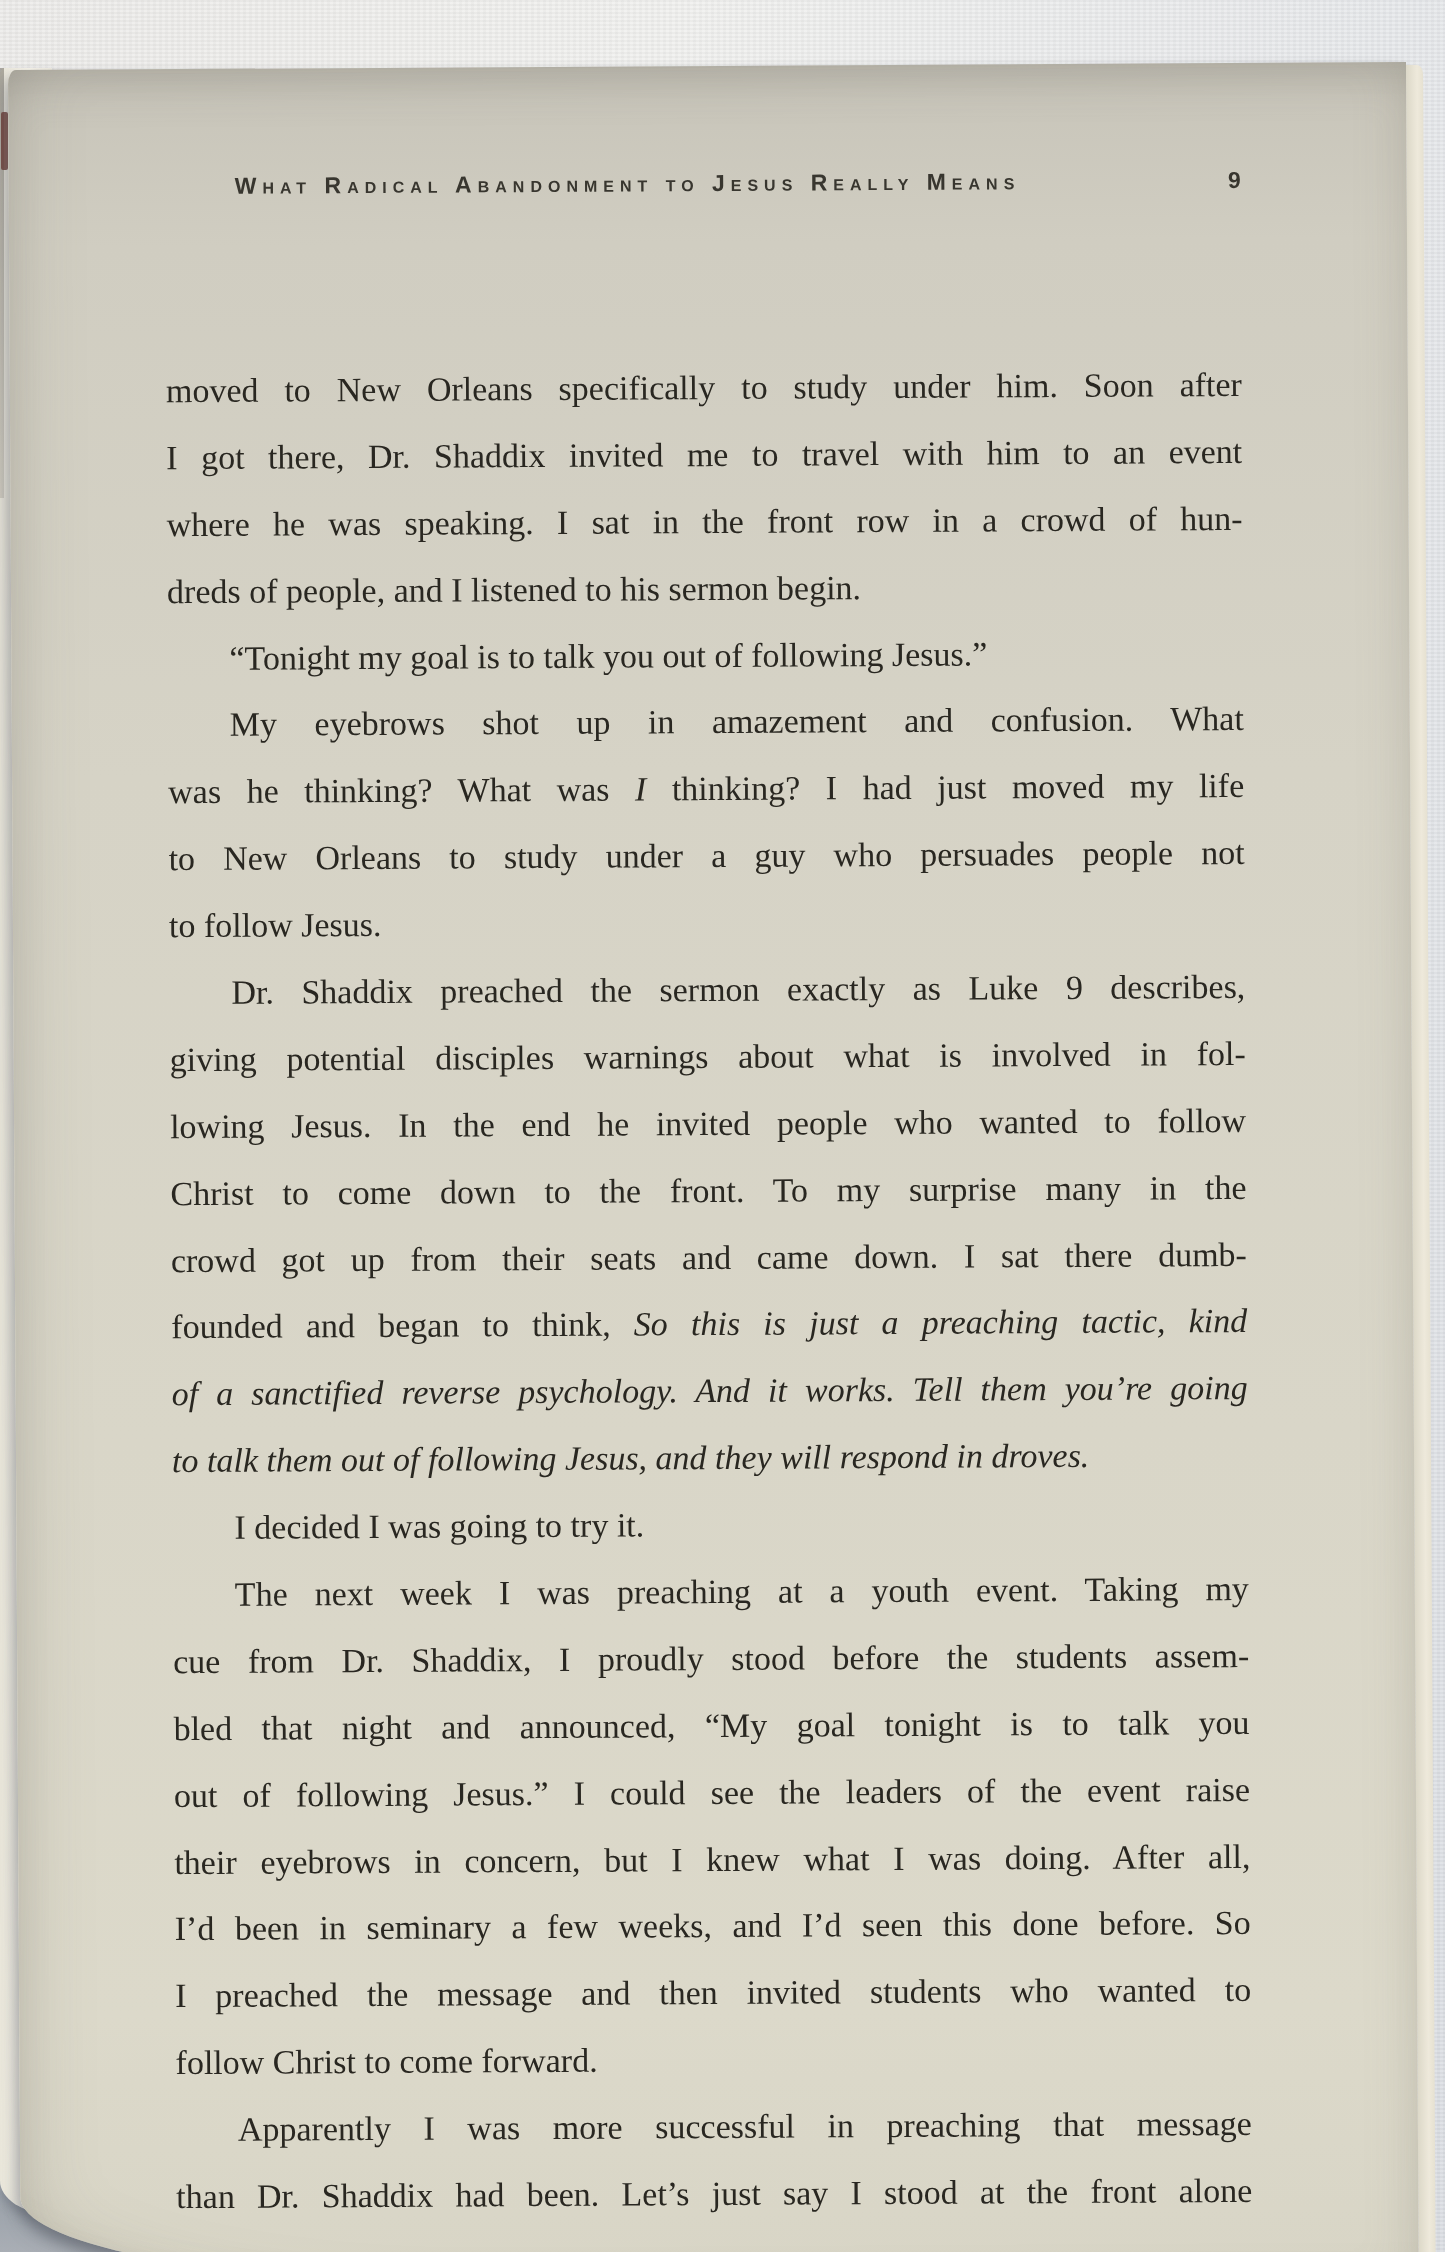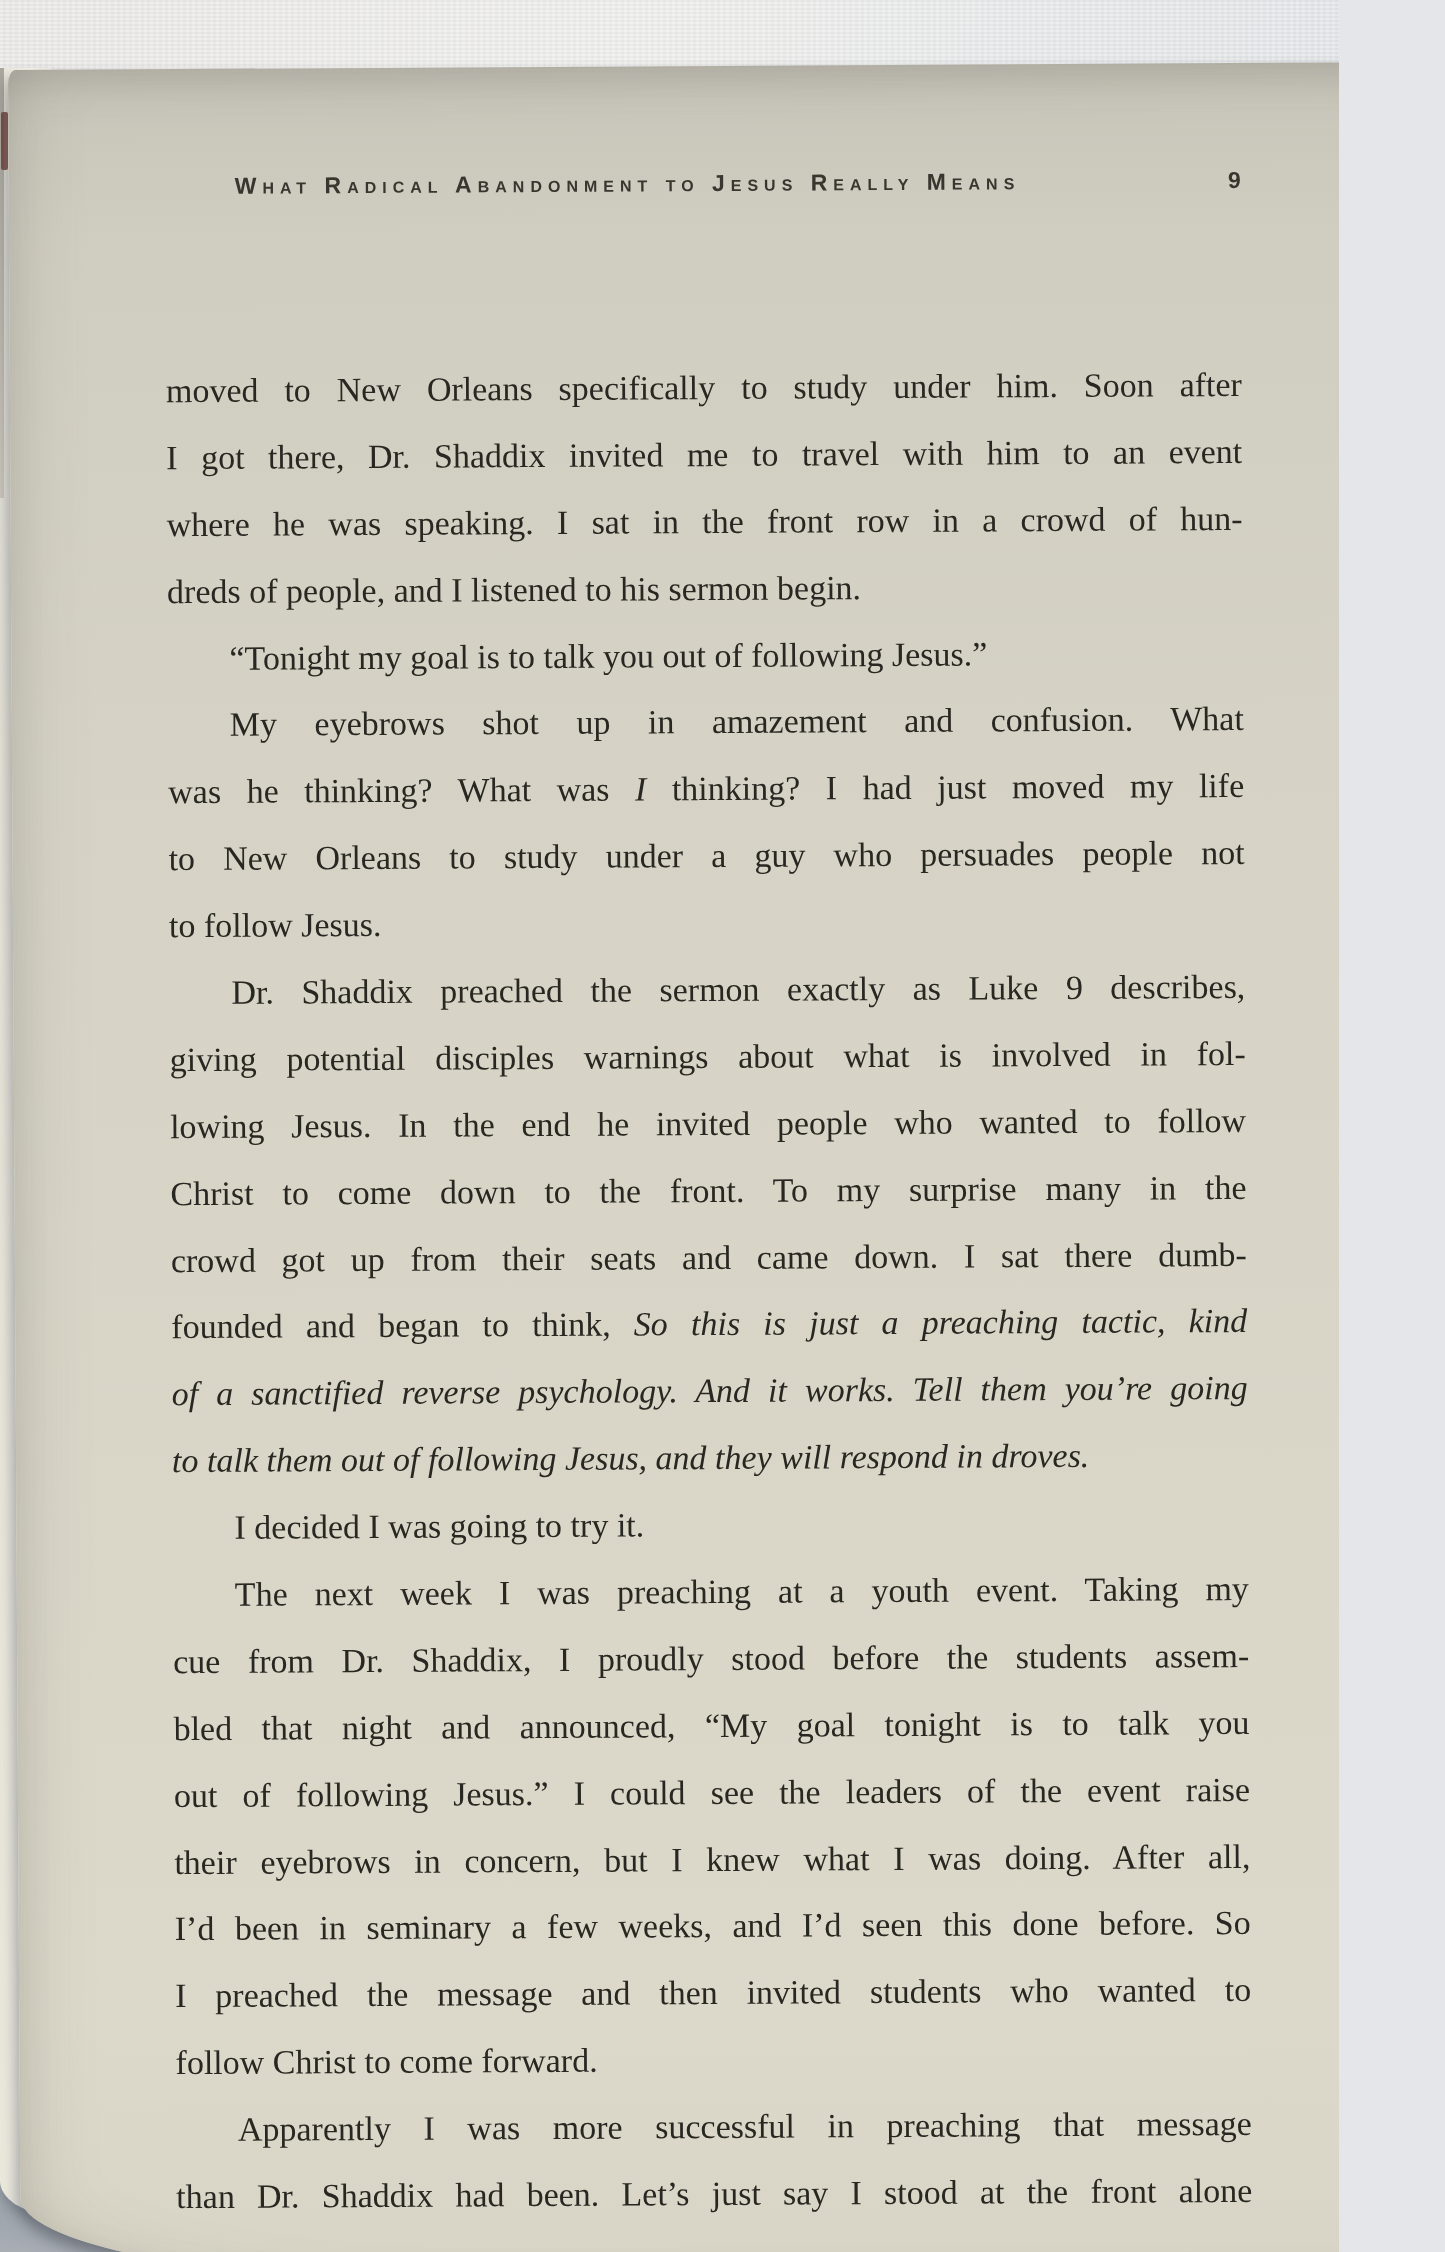--- a/index.html
+++ b/index.html
@@ -2,21 +2,21 @@
 <html><head>
 <meta charset="utf-8">
 <style>
   html,body{margin:0;padding:0;}
   body{
     width:1445px;height:2252px;
     font-family:"Liberation Serif",serif;
     background:#e4e6e9;
   }
   .scene{
-    position:relative;width:1339px;height:2252px;overflow:hidden;
+    position:relative;width:1445px;height:2252px;overflow:hidden;
     background:linear-gradient(110deg,#ecebe9 0%,#f0f0ee 30%,#e6e8eb 62%,#dadde2 100%);
   }
   
   .scene::before{
     content:"";position:absolute;inset:0;
     background:
       repeating-linear-gradient(0deg, rgba(255,255,255,.10) 0 2px, rgba(0,0,0,.025) 2px 4px),
       repeating-linear-gradient(90deg, rgba(255,255,255,.07) 0 3px, rgba(0,0,0,.02) 3px 6px);
     pointer-events:none;
   }

